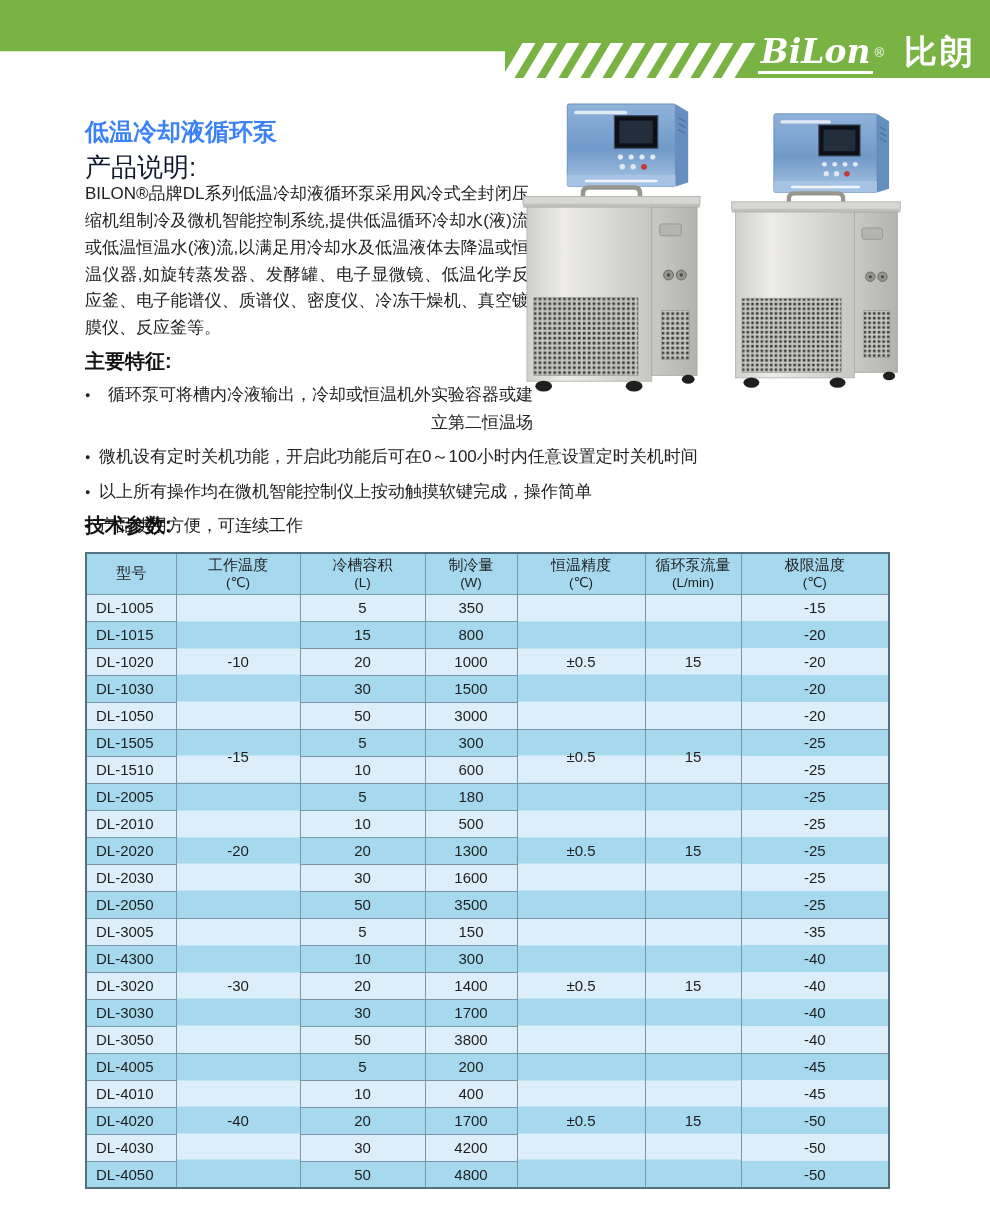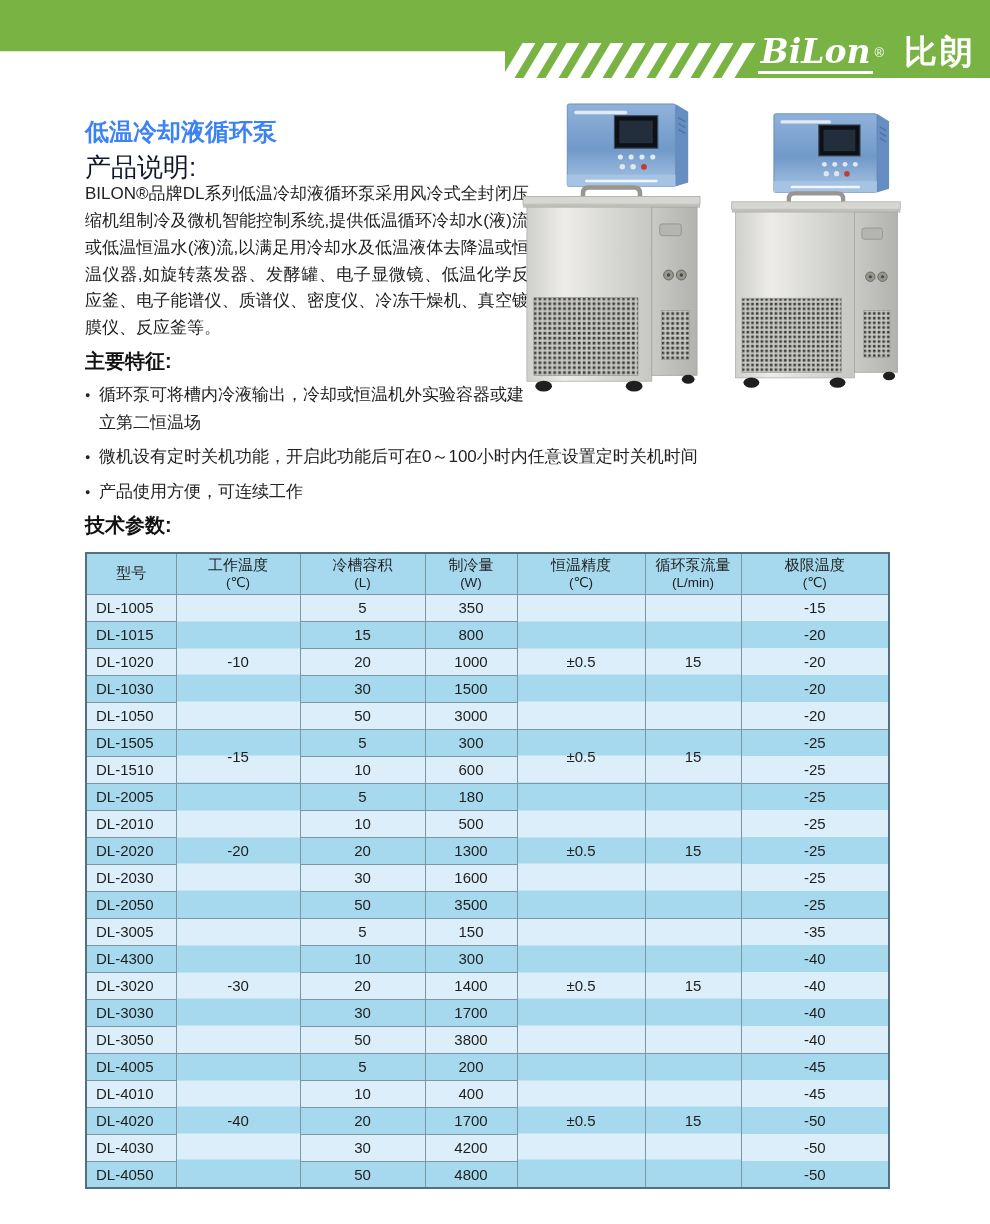--- a/index.html
+++ b/index.html
@@ -26,21 +26,21 @@
   .logo-reg{font-size:13px;vertical-align:super;margin-left:1px;}
   .logo-cn{font-size:33px;font-weight:bold;letter-spacing:3px;border-bottom:3px solid #fff;padding-bottom:4px;display:inline-block;margin-left:20px;}
   
   .page-title{position:absolute;left:85px;top:116px;font-size:24px;font-weight:bold;color:#3b82f6;}
   .desc-heading{position:absolute;left:85px;top:150px;font-size:26px;font-weight:normal;color:#0f172a;}
   .description{position:absolute;left:85px;top:181px;width:444px;font-size:17px;line-height:1.58;text-align:justify;color:#222;}
   .features-heading{position:absolute;left:85px;top:348px;font-size:20px;font-weight:bold;color:#111;}
   .features{position:absolute;left:85px;top:381px;width:645px;list-style:none;}
   .features li{position:relative;padding-left:14px;font-size:17px;line-height:1.62;margin-bottom:7px;}
   .features li::before{content:"●";position:absolute;left:0;top:7px;font-size:9px;}
-  .features li:first-child{max-width:448px;}
+  .features li:first-child{max-width:448px;text-align:right;}
   .specs-heading{position:absolute;left:85px;top:512px;font-size:20px;font-weight:bold;color:#111;}
   
   .products{position:absolute;left:0;top:0;}
   .machine{position:absolute;}
   .machine-left{left:518px;top:100px;width:187px;height:295px;}
   .machine-right{left:727px;top:110px;width:178px;height:281px;}
   
   .spec-table{
     position:absolute;left:85px;top:552px;width:803px;
     border-collapse:collapse;table-layout:fixed;
@@ -152,20 +152,21 @@
     </svg>
   <svg class="machine machine-right" viewBox="0 0 190 300">
       <use href="#machineShape"></use>
     </svg>
 </div>
 
 <h2 class="features-heading">主要特征:</h2>
 <ul class="features">
   <li>循环泵可将槽内冷液输出，冷却或恒温机外实验容器或建立第二恒温场</li>
   <li>微机设有定时关机功能，开启此功能后可在0～100小时内任意设置定时关机时间</li>
+  <li>以上所有操作均在微机智能控制仪上按动触摸软键完成，操作简单</li>
   <li>产品使用方便，可连续工作</li>
 </ul>
 
 <h2 class="specs-heading">技术参数:</h2>
 
 <table class="spec-table">
   <colgroup>
     <col style="width:90px">
       <col style="width:124px">
       <col style="width:125px">

